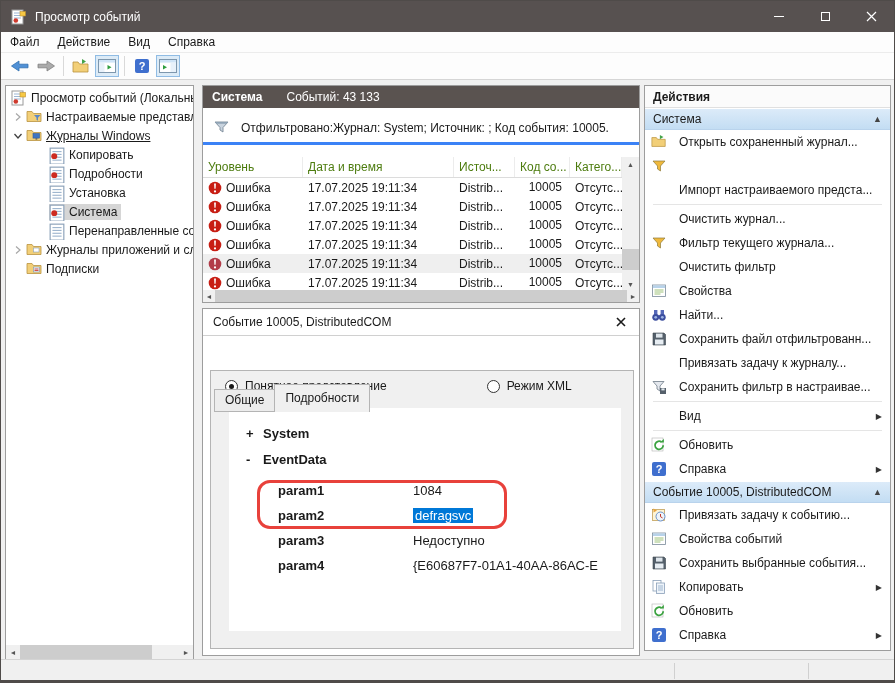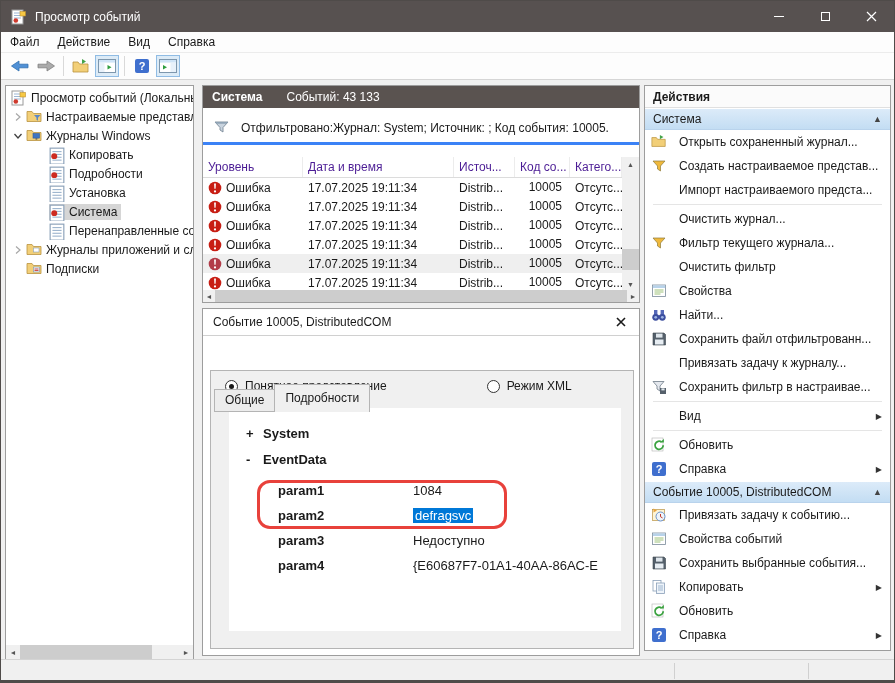--- a/index.html
+++ b/index.html
@@ -44,21 +44,21 @@
   .sb-thumb-h { height:100%; background:#cdcdcd; }
 
   
   .log-header { height:22px; background:#5a5350; color:#fff; display:flex; align-items:center; padding-left:9px; }
   .log-header .t { font-weight:bold; margin-right:24px; }
   .filter-bar { height:37px; background:#fff; border-bottom:3px solid #3b82f6; position:relative; }
   .filter-bar .fic { position:absolute; left:10px; top:11px; width:18px; height:16px; }
   .filter-bar .ftext { position:absolute; left:38px; top:13px; }
   .etable { position:absolute; left:0; top:71px; right:17px; }
   .erow, .ehead { display:grid; grid-template-columns:100px 151px 61px 55px 1fr; height:19px; align-items:center; }
-  .ehead { height:21px; border-bottom:1px solid #dcdcdc; color:#4c1d95; }
+  .ehead { height:21px; border-bottom:1px solid #dcdcdc; color:#4d7c0f; }
   .ehead > div { padding-left:5px; border-right:1px solid #ececec; height:100%; display:flex; align-items:center; overflow:hidden; white-space:nowrap; }
   .erow > div { padding-left:5px; overflow:hidden; white-space:nowrap; }
   .erow .code, .ehead .codeh { text-align:right; padding-right:8px; display:block; line-height:19px; }
   .ehead .codeh { line-height:21px; border-right:1px solid #ececec; }
   .erow.sel { background:#efefef; }
   .lvlcell { display:flex; align-items:center; gap:4px; }
   .lvlcell .eic { width:14px; height:14px; flex:none; }
   .vscroll { position:absolute; top:71px; right:0; width:17px; height:135px; background:#f0f0f0; }
   .vscroll .up { position:absolute; top:0; left:0; width:17px; height:15px; }
   .vscroll .dn { position:absolute; bottom:0; left:0; width:17px; height:15px; }
@@ -206,21 +206,21 @@
           </svg>
         </span>
       <span class="ic">
           <svg viewBox="0 0 16 14">
             <path d="M1 2.5 h5 l1.5 2 H15 v8 H1 Z" fill="#f2cf78" stroke="#b99340" stroke-width="0.8"></path>
             <path d="M8 6 h6.5 l-2.5 2.7 v3 l-1.5 -1 v-2 Z" fill="#5b87c5"></path>
           </svg>
         </span>
       <span class="lbl">Настраиваемые представления</span>
     </div>
-    <div class="tree-item" style="padding-left:4px;">
+    <div class="tree-item" style="padding-left:4px;text-decoration:underline;">
       <span class="exp">
           <svg width="10" height="10" viewBox="0 0 10 10">
             <path d="M1.5 3 l3.5 4 3.5 -4" stroke="#404040" fill="none" stroke-width="1.3"></path>
           </svg>
         </span>
       <span class="ic">
           <svg viewBox="0 0 16 14">
             <path d="M1 2.5 h5 l1.5 2 H15 v8 H1 Z" fill="#f2cf78" stroke="#b99340" stroke-width="0.8"></path>
             <rect x="7" y="5.5" width="6.5" height="4.6" fill="#3f75c2" stroke="#2c5a9e" stroke-width="0.6"></rect>
             <rect x="9.5" y="10.1" width="1.8" height="1.6" fill="#666"></rect>
@@ -517,21 +517,20 @@
           </svg>
         </span>
       <span class="al">Открыть сохраненный журнал...</span>
     </div>
     <div class="ap-item">
       <span class="ic">
           <svg viewBox="0 0 16 16">
             <path d="M2 3 h12 l-4.5 5 v5 l-3 -2 v-3 Z" fill="#f0b93c" stroke="#8c7a3a" stroke-width="0.7"></path>
           </svg>
         </span>
-      <span class="al">Создать настраиваемое представ...</span>
     </div>
     <div class="ap-item">
       <span class="ic"></span>
       <span class="al">Импорт настраиваемого предста...</span>
     </div>
     <div class="ap-sep"></div>
     <div class="ap-item">
       <span class="ic"></span>
       <span class="al">Очистить журнал...</span>
     </div>

